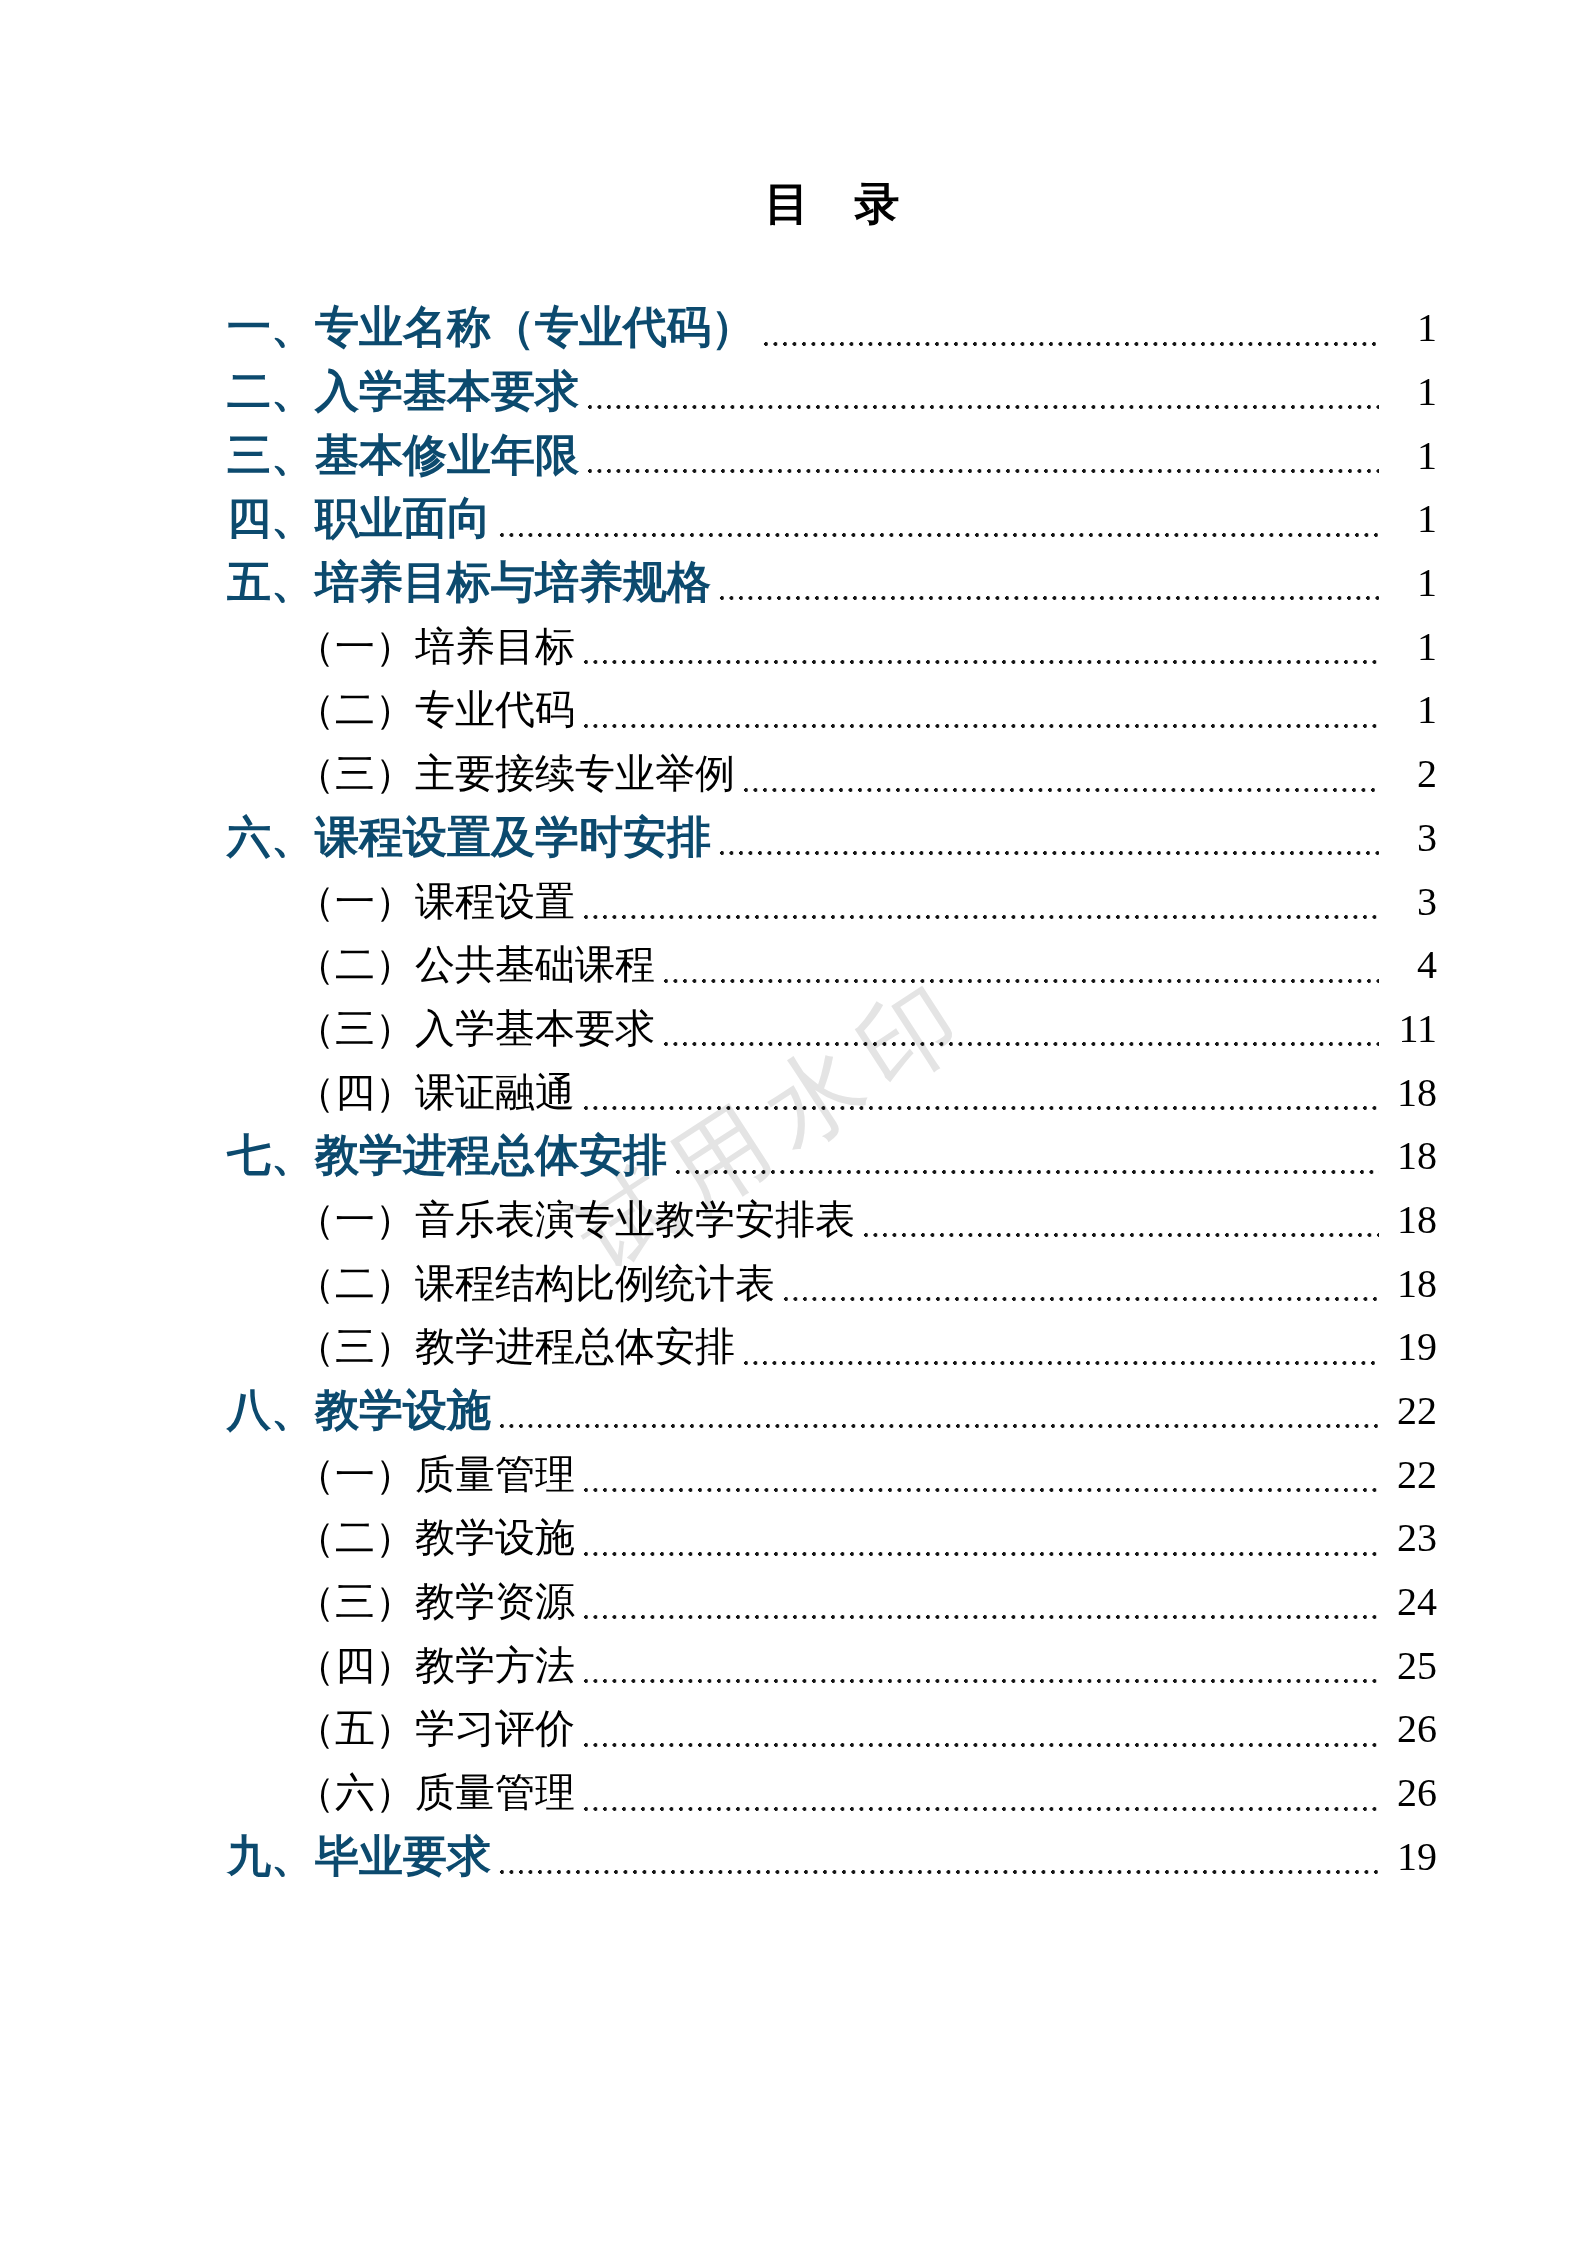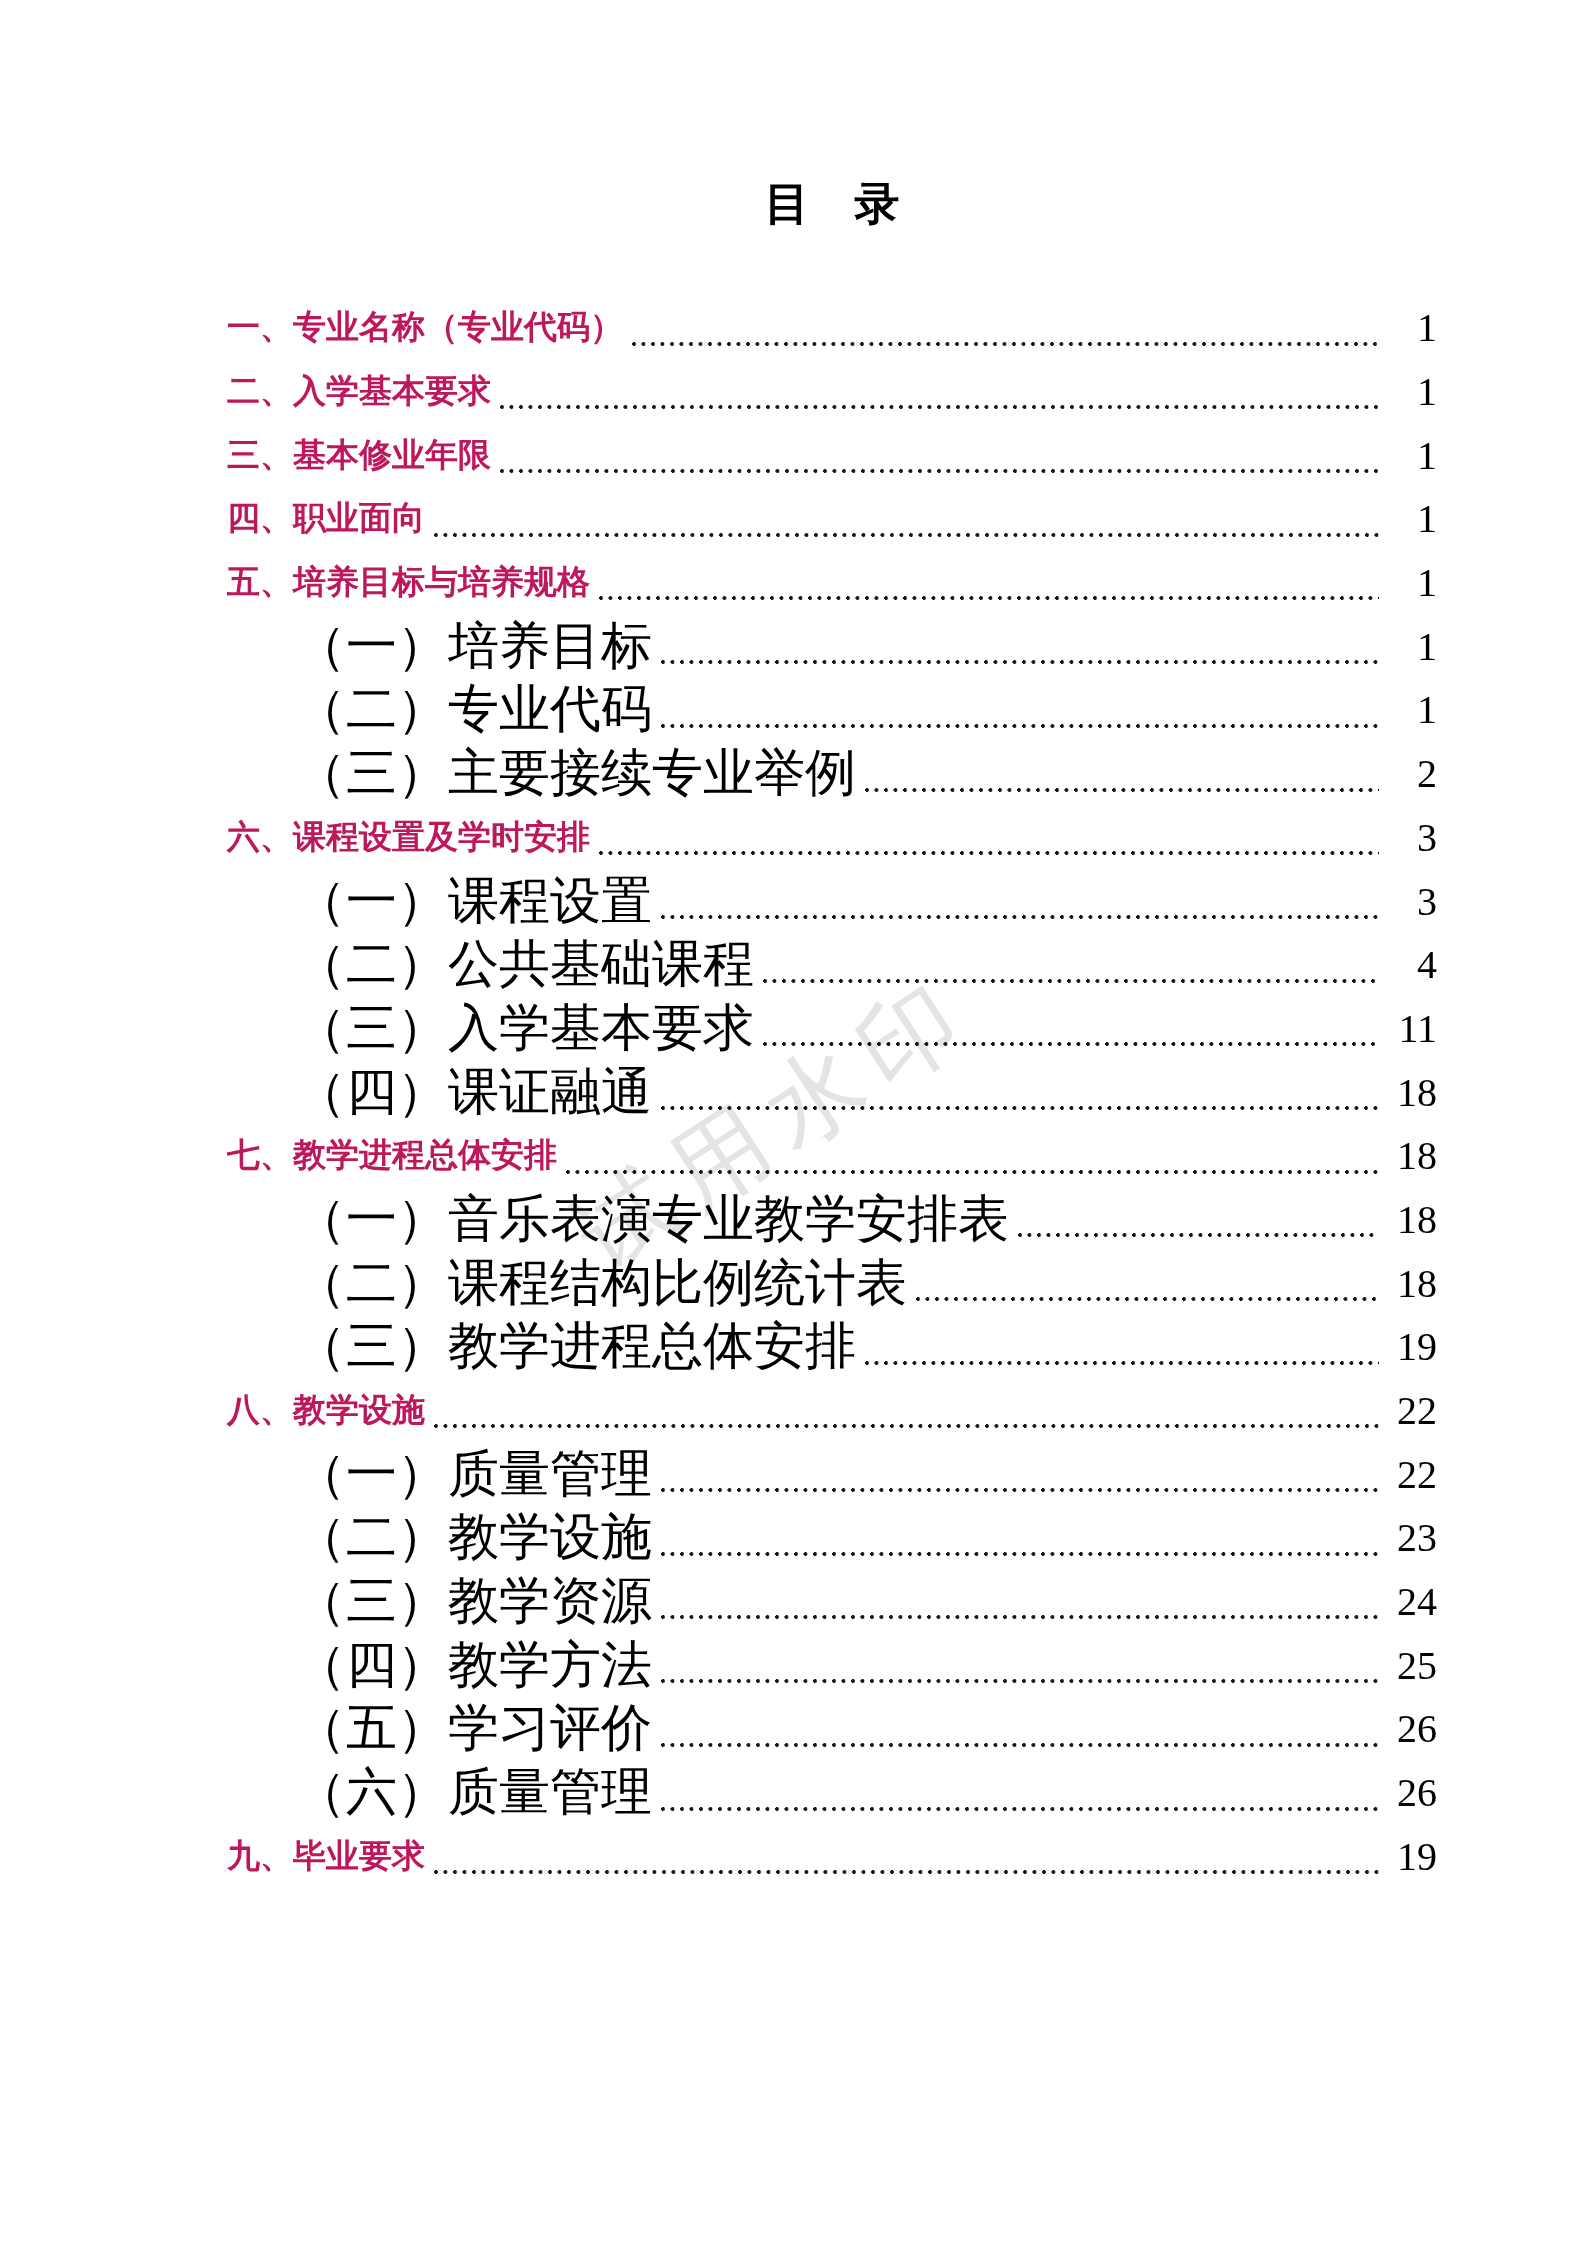--- a/index.html
+++ b/index.html
@@ -49,30 +49,30 @@
   }
   .toc-row {
     height: 63.7px;
     display: flex;
     align-items: center;
     white-space: nowrap;
   }
   .toc-row.level-1 .toc-label {
     font-family: "Liberation Sans", sans-serif;
     font-weight: 700;
-    font-size: 33px;
-    color: #be185d;
+    font-size: 44px;
+    color: #0c4a6e;
   }
   .toc-row.level-2 {
     padding-left: 68px;
   }
   .toc-row.level-2 .toc-label {
     font-family: "Liberation Serif", serif;
     font-weight: 400;
-    font-size: 51px;
+    font-size: 40px;
     color: #000;
   }
   .toc-dots {
     flex: 1;
     height: 6px;
     align-self: flex-end;
     margin: 0 6px 13px 8px;
     background-image: radial-gradient(circle at 3px 3px, #141414 1.8px, transparent 2.1px);
     background-size: 9.5px 6px;
     background-repeat: repeat-x;

